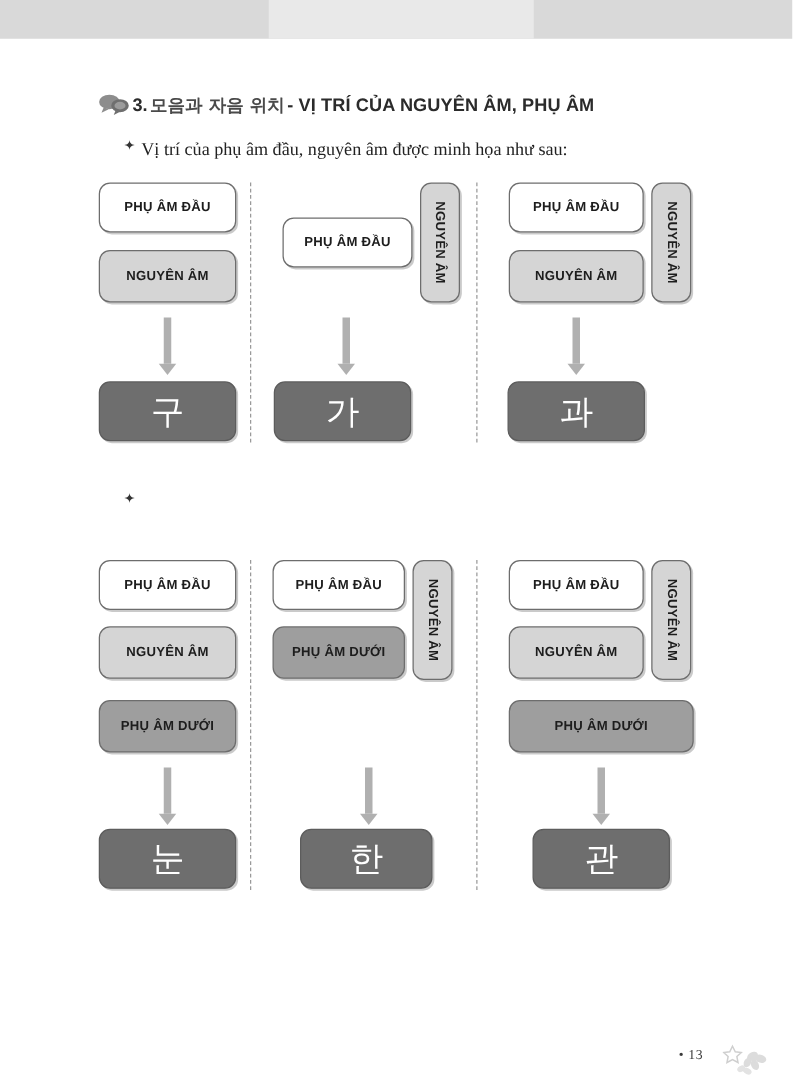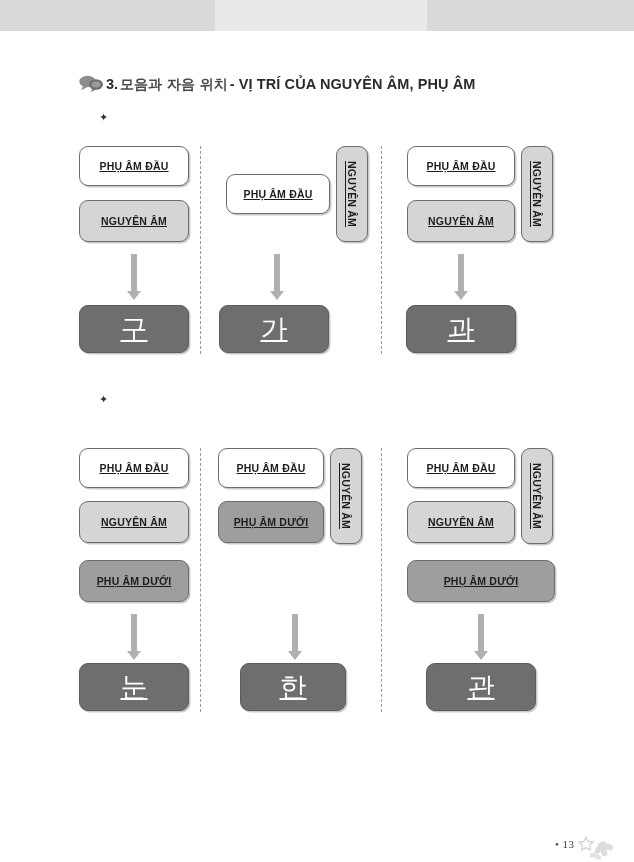--- a/index.html
+++ b/index.html
@@ -118,21 +118,20 @@
     font-family: "Liberation Sans", sans-serif;
     font-weight: bold;
     font-size: 10.5px;
     letter-spacing: 0.2px;
     color: #1d1d1d;
     display: flex;
     align-items: center;
     justify-content: center;
     text-align: right;
     box-shadow: 1.5px 1.5px 0 rgba(80,80,80,0.30);
-    text-decoration: underline;
   }
   .box.white   { background: #ffffff; }
   .box.light   { background: #d5d5d5; }
   .box.mid     { background: #9e9e9e; }
   .box.dark    {
     background: #6e6e6e;
     color: #ffffff;
     border-color: #5c5c5c;
     font-family: "DejaVu Sans", sans-serif;
     font-weight: normal;
@@ -167,21 +166,20 @@
 
   
   .footer {
     position: absolute;
     left: 543px;
     top: 838px;
     font-family: "Liberation Serif", serif;
     font-size: 11px;
     color: #3a3a3a;
     letter-spacing: 0.5px;
-    margin-left: 12px;
   }
   .footer-orn {
     position: absolute;
     left: 578px;
     top: 834px;
     width: 44px;
     height: 26px;
   }
 </style>
 </head>
@@ -203,20 +201,21 @@
       </svg>
     </span>
     <span class="heading-num">3.</span>
     <span class="heading-kr">모음과 자음 위치</span>
     <span class="heading-text">-</span>
     <span class="heading-text" style="padding-left:4px;">VỊ TRÍ CỦA NGUYÊN ÂM, PHỤ ÂM</span>
   </div>
 
   <div class="bullet-para" id="bullet1">
     <span class="dot">✦</span>
+    <span>Vị trí của phụ âm đầu, nguyên âm được minh họa như sau:</span>
   </div>
 
   <div class="diagram" style="left:0px; top:146px; width:634px; height:210px;">
 
     <div class="vsep" style="left:200px; top:0px; height:208px;"></div>
     <div class="vsep" style="left:381px; top:0px; height:208px;"></div>
 
     <div class="column" style="left:79px; width:112px; height:208px;">
       <div class="box white" style="left:0px; top:0px; width:110px; height:40px;">PHỤ ÂM ĐẦU</div>
       <div class="box light" style="left:0px; top:54px; width:110px; height:42px;">NGUYÊN ÂM</div>

